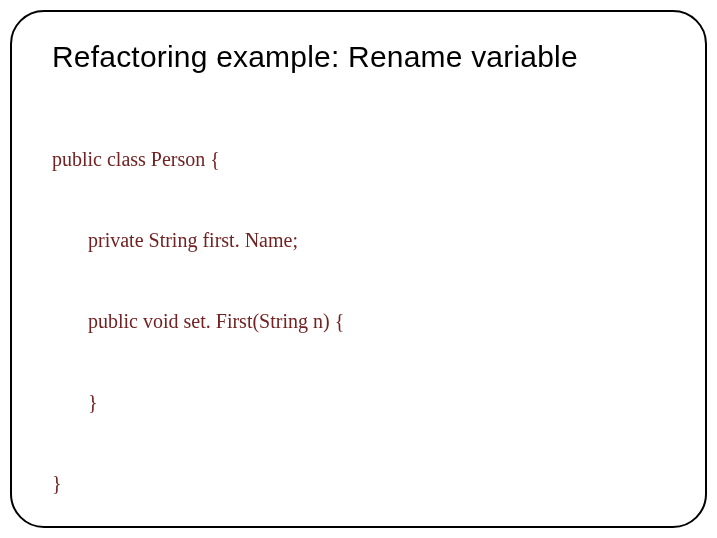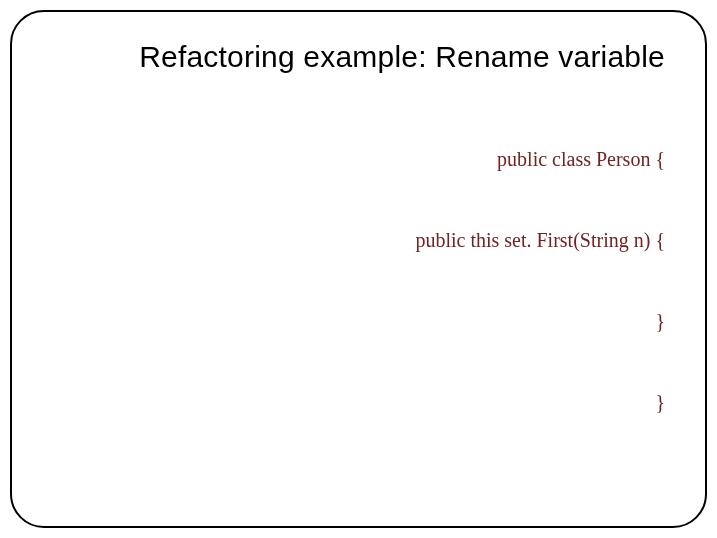--- a/index.html
+++ b/index.html
@@ -13,21 +13,20 @@
   .frame {
     position: absolute;
     top: 10px;
     left: 10px;
     right: 10px;
     bottom: 10px;
     border: 2px solid #000000;
     border-radius: 34px;
     box-sizing: border-box;
     padding: 28px 40px 20px 40px;
-    text-align: right;
   }
   .title {
     font-family: Arial, Helvetica, sans-serif;
     font-size: 30px;
     font-weight: 400;
     color: #000000;
     margin: 0 0 18px 0;
     letter-spacing: 0.2px;
   }
   .code-block {
@@ -45,18 +44,19 @@
 </style>
 </head>
 <body>
 
 <div class="frame">
 
   <h1 class="title">Refactoring example: Rename variable</h1>
 
   <div class="code-block">
     <span class="code-line">public class Person {</span>
-    <span class="code-line indent-1">public this set. First(String n) {</span>
+    <span class="code-line indent-1">private String first. Name;</span>
+    <span class="code-line indent-1">public void set. First(String n) {</span>
     <span class="code-line indent-3">}</span>
     <span class="code-line">}</span>
   </div>
 
 </div>
 
 </body></html>

